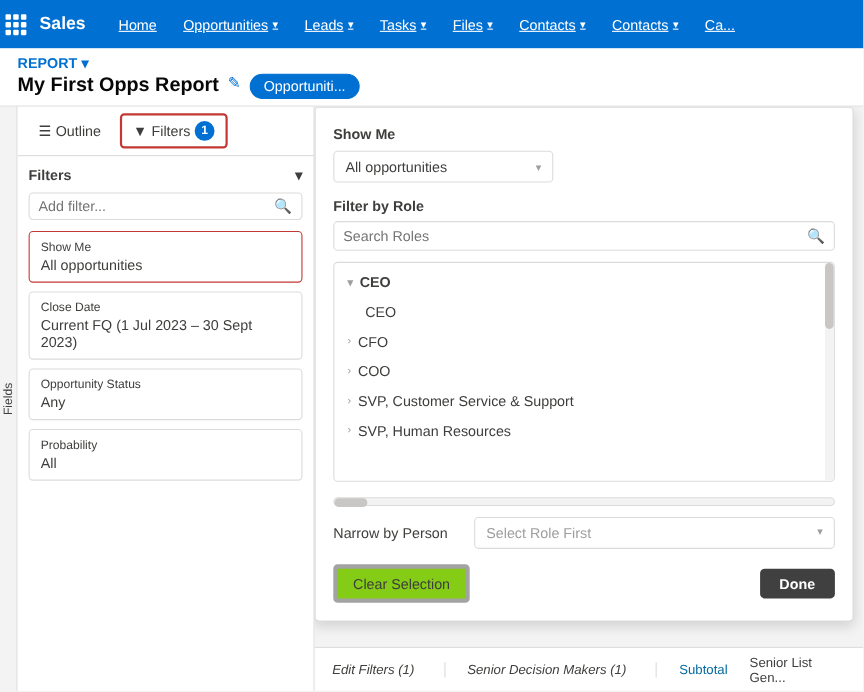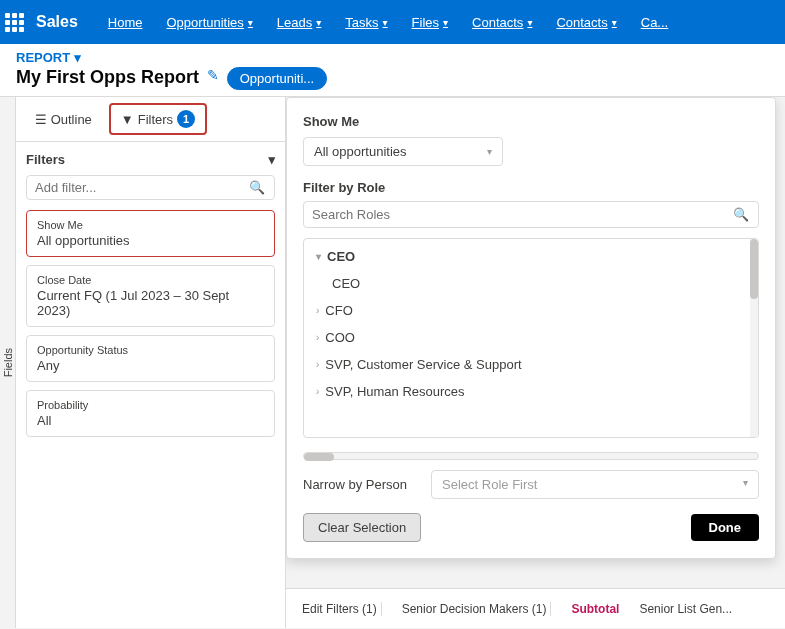--- a/index.html
+++ b/index.html
@@ -217,49 +217,49 @@
       flex: 1; display: flex; align-items: flex-start; justify-content: space-between;
       border: 1px solid #dddbda; border-radius: 4px;
       padding: 6px 10px; background: white; cursor: pointer;
     }
     .narrow-select span { font-size: 13px; color: #9e9e9e; }
 
     .action-row {
       display: flex; align-items: center; justify-content: space-between;
     }
     .btn-clear {
-      border: 1px solid #a3a3a3; background: #e5e5e5; border-radius: 4px;
+      border: 4px solid #a3a3a3; background: #84cc16; border-radius: 4px;
       padding: 6px 14px; cursor: pointer; font-size: 13px; color: #3e3e3c;
     }
     .btn-group { display: flex; gap: 8px; }
     .btn-cancel {
       border: 1px solid #dddbda; background: white; border-radius: 4px;
       padding: 6px 14px; cursor: pointer; font-size: 13px; color: #3e3e3c;
     }
     .btn-done {
-      border: none; background: #000000; border-radius: 4px;
+      border: none; background: #404040; border-radius: 4px;
       padding: 6px 18px; cursor: pointer; font-size: 13px; color: white; font-weight: 600;
     }
 
     
     .bottom-strip {
       position: absolute; bottom: 0; left: 0; right: 0;
       height: 40px; background: white;
       border-top: 1px solid #dddbda;
       display: flex; align-items: center;
       padding: 0 16px;
       gap: 20px;
     }
     .bottom-cell {
       font-size: 12px; color: #3e3e3c; border-right: 1px solid #dddbda;
-      padding-right: 4px; white-space: nowrap;
+      padding-right: 27px; white-space: nowrap; font-style: italic;
     }
     .bottom-cell-last { font-size: 12px; color: #3e3e3c; }
     .subtotal-header {
-      font-size: 12px; font-weight: 700; color: #be185d;
+      font-size: 12px; font-weight: 400; color: #0369a1;
     }
 
     .grid-icon {
       display: inline-grid; grid-template-columns: repeat(3,5px); gap: 2px;
     }
     .grid-icon span {
       width: 5px; height: 5px; background: white; border-radius: 1px; display: block;
     }
   </style>
 </head>

